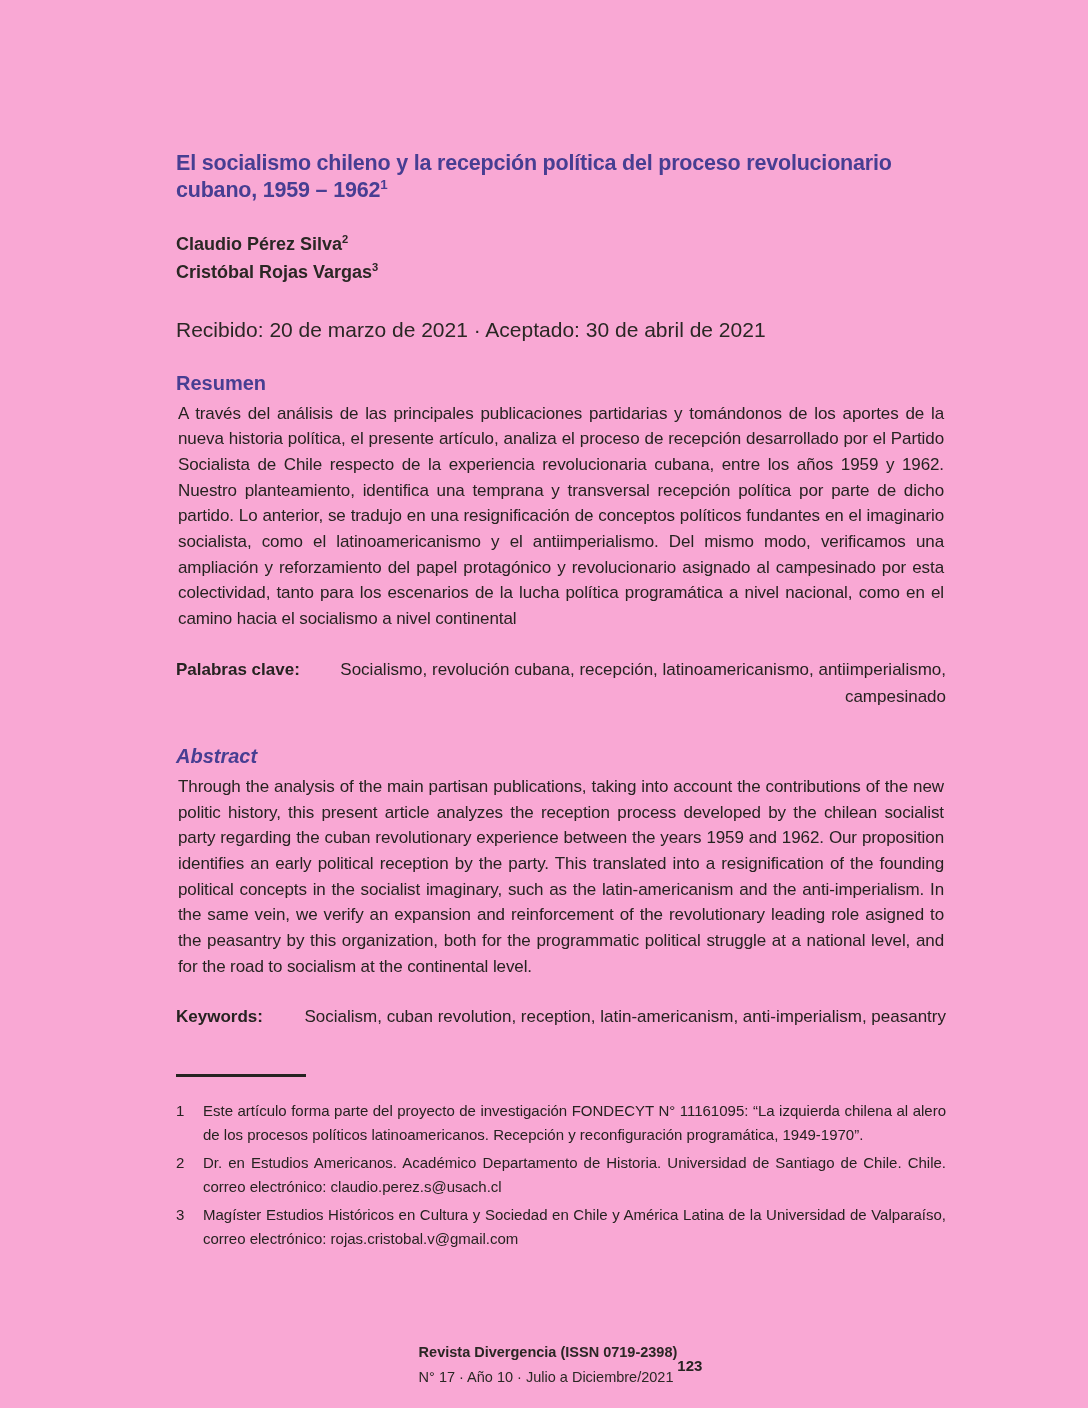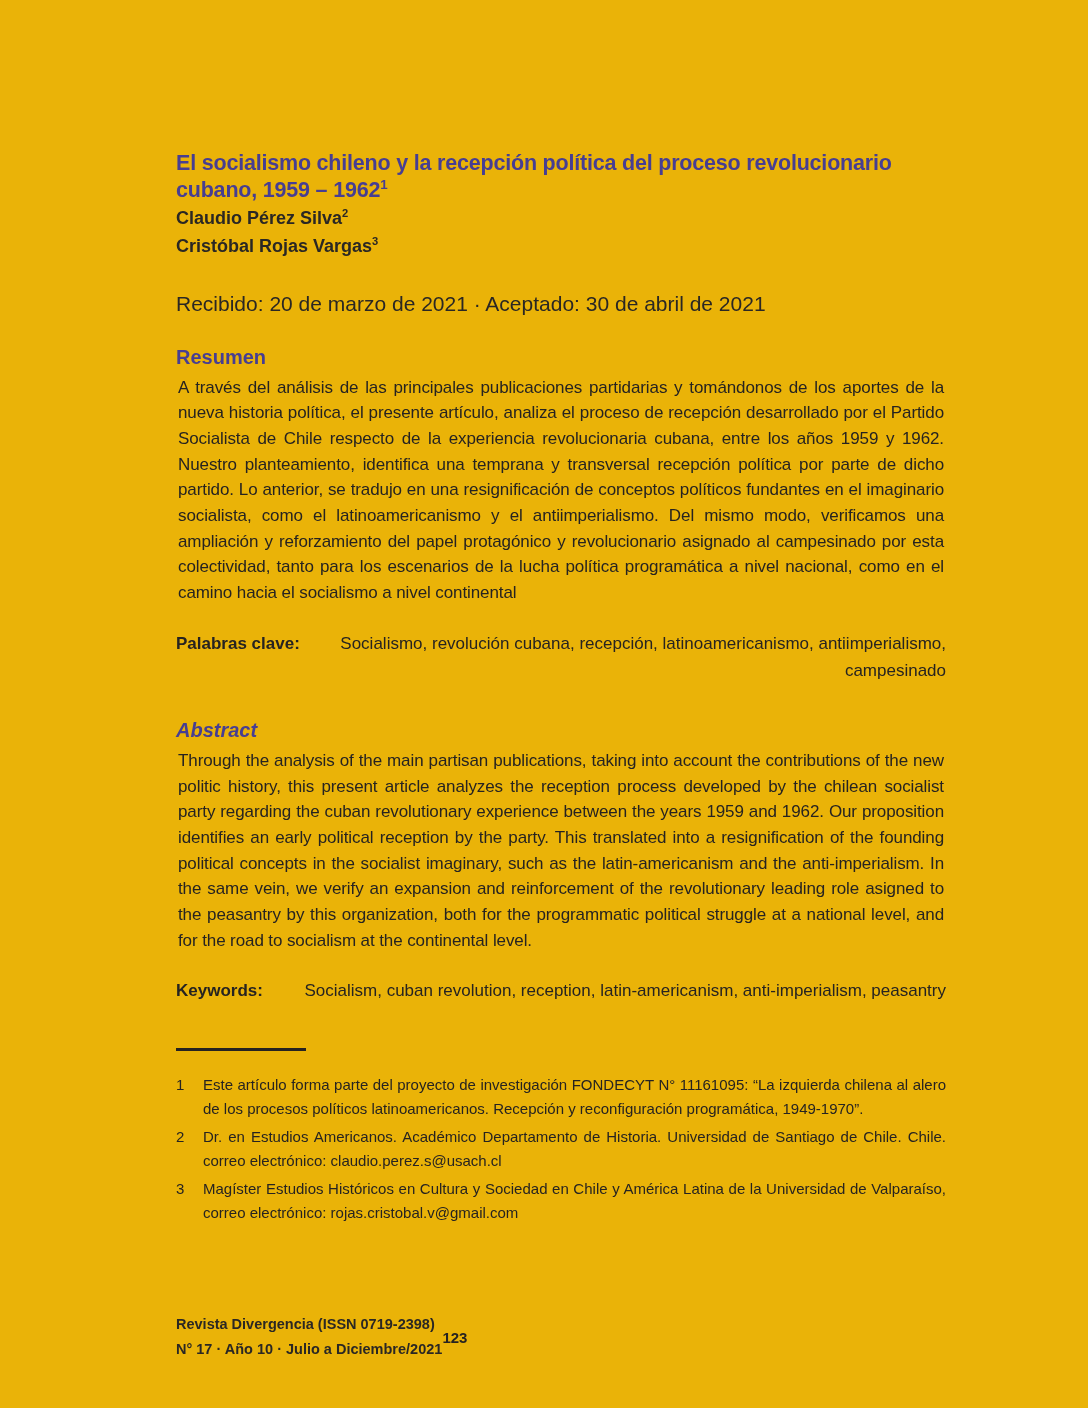--- a/index.html
+++ b/index.html
@@ -4,21 +4,21 @@
 <style>
   html, body {
     margin: 0;
     padding: 0;
     background: #ffffff;
   }
   .page {
     position: relative;
     width: 1088px;
     height: 1408px;
-    background: #eab308;
+    background: #f9a8d4;
     font-family: "Liberation Sans", sans-serif;
     color: #262321;
     box-sizing: border-box;
     overflow: hidden;
   }
   .content {
     position: absolute;
     left: 176px;
     top: 150px;
     width: 770px;
@@ -34,20 +34,21 @@
   .subtitle {
     margin: 9px 0 0 0;
     font-size: 20.5px;
     line-height: 27px;
     font-weight: normal;
     font-style: italic;
     color: #2a2724;
     letter-spacing: -0.2px;
   }
   .authors {
+    margin-top: 26px;
   }
   .authors p {
     margin: 0;
     font-size: 18px;
     line-height: 28px;
     font-weight: bold;
     color: #2a2724;
   }
   .dates {
     margin-top: 30px;
@@ -116,38 +117,37 @@
     flex: 0 0 27px;
   }
   .fn-text {
     flex: 1;
     text-align: justify;
   }
   .footer {
     position: absolute;
     left: 176px;
     right: 143px;
-    top: 1312px;
+    top: 1340px;
     display: flex;
-    justify-content: flex-start;
+    justify-content: center;
     align-items: center;
   }
   .footer-journal {
     margin: 0;
     font-size: 14.5px;
     line-height: 25px;
     font-weight: bold;
     color: #2a2724;
   }
   .footer-issue {
     margin: 0;
     font-size: 14.5px;
     line-height: 25px;
     color: #2a2724;
-    font-weight: bold;
   }
   .footer-page-num {
     font-size: 15px;
     font-weight: bold;
     color: #262321;
   }
 </style>
 </head>
 <body>
 

